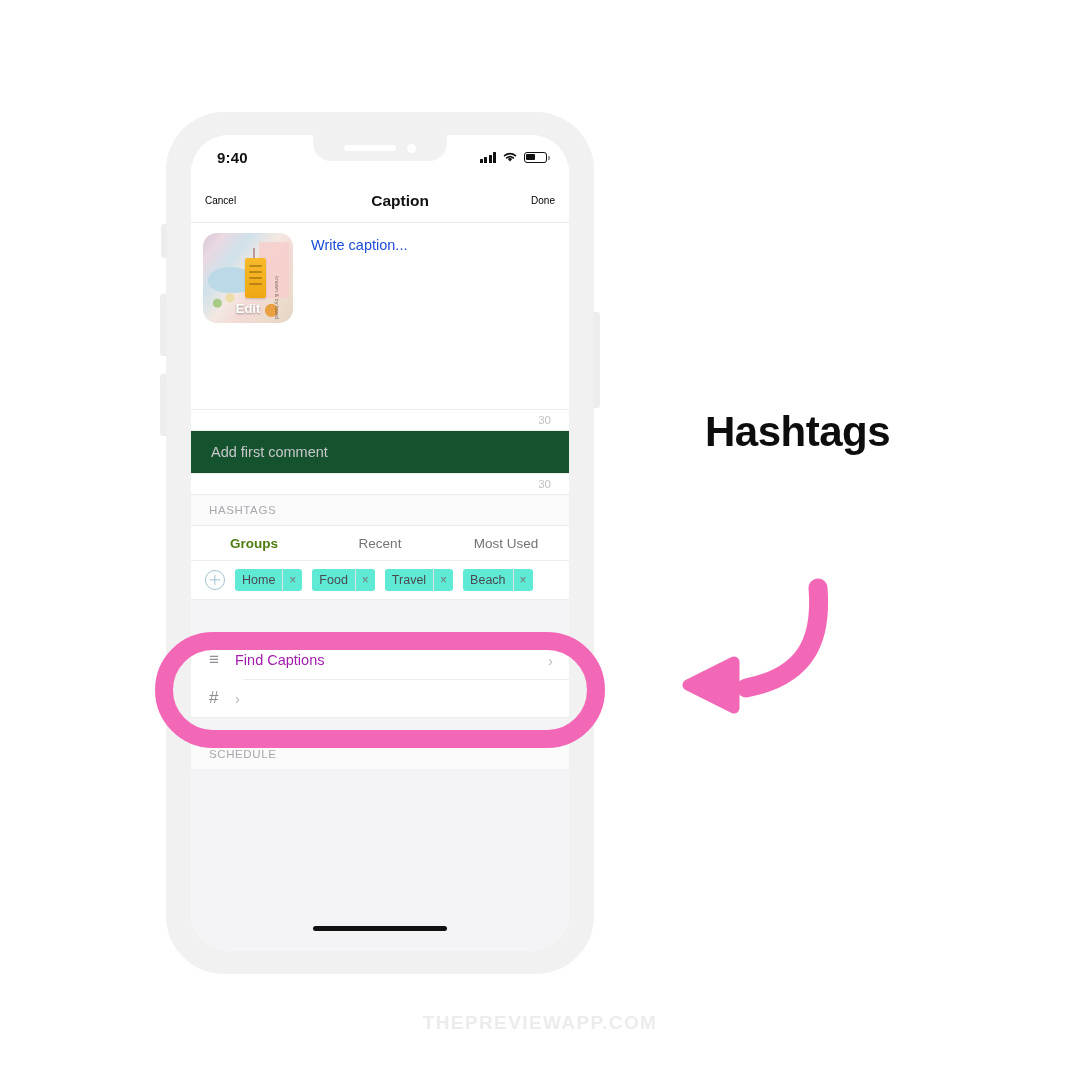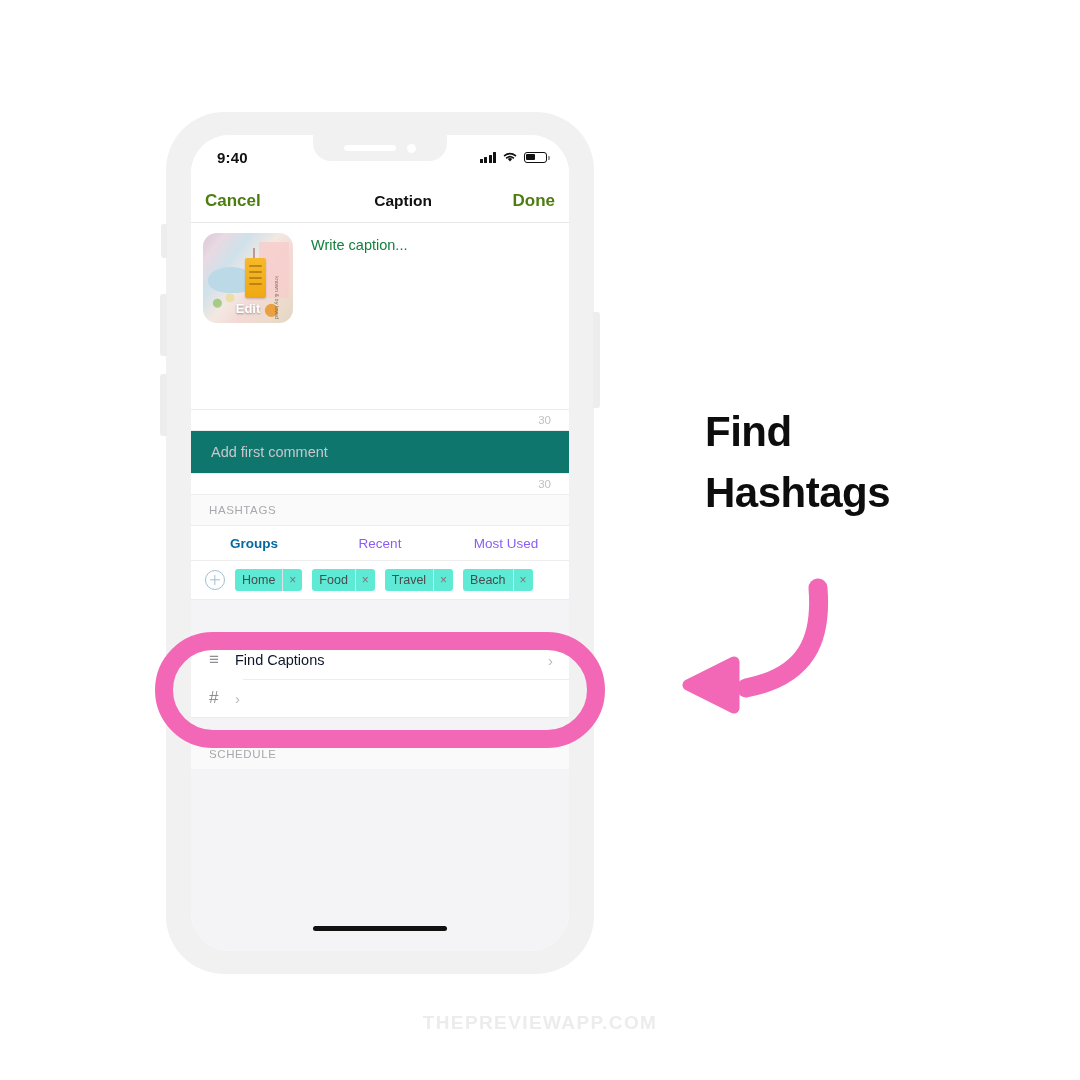--- a/index.html
+++ b/index.html
@@ -63,21 +63,21 @@
   .battery { position: relative; width: 23px; height: 11px; border: 1.3px solid #111; border-radius: 3px; }
   .battery::after { content:""; position:absolute; right:-3.5px; top: 3px; width: 2px; height: 4px; background:#999; border-radius:0 1px 1px 0; }
   .battery .fill { position:absolute; left:1.3px; top:1.3px; bottom:1.3px; width: 9px; background:#111; border-radius:1px; }
 
   
   #nav-bar {
     height: 44px; display: flex; align-items: center; justify-content: space-between;
     padding: 0 14px; background: #ffffff;
     border-bottom: 1px solid #e8e8e8;
   }
-  .nav-side { font-size: 17px; color: #4d7c0f; font-weight: bold; }
+  .nav-side { font-size: 10px; color: #000000; }
   #nav-title { font-size: 15.5px; font-weight: bold; color: #111; margin-left: 33px; }
 
   
   #caption-area { display: flex; padding: 10px 12px 0 12px; height: 186px; background:#fff; }
   #thumb {
     position: relative; width: 90px; height: 90px; flex: 0 0 90px;
     border-radius: 14px; overflow: hidden;
     background:
       radial-gradient(circle at 76% 86%, rgba(233,150,40,.85) 0 6px, transparent 7px),
       radial-gradient(circle at 16% 78%, rgba(150,196,110,.8) 0 4px, transparent 5px),
@@ -110,47 +110,47 @@
     font-size: 5.5px; color: #6b5d52; writing-mode: vertical-rl; line-height: 1.5;
     opacity: .85;
   }
   #thumb-edit {
     position: absolute; left: 0; right: 0; bottom: 0; height: 30px;
     display: flex; align-items: center; justify-content: center;
     color: #ffffff; font-size: 13px; font-weight: bold;
     text-shadow: 0 1px 2px rgba(0,0,0,.35);
   }
   #caption-input {
-    flex: 1; padding: 4px 0 0 18px; font-size: 14.5px; color: #15803d;
+    flex: 1; padding: 4px 0 0 18px; font-size: 14.5px; color: #1d4ed8;
   }
 
   
   .counter-row {
     height: 22px; display: flex; align-items: center; justify-content: flex-end;
     padding-right: 18px; font-size: 11.5px; color: #c0c0c4;
     border-top: 1px solid #ededed; border-bottom: 1px solid #ededed;
     background:#fff;
   }
   #comment-row {
     height: 42px; display: flex; align-items: center; padding-left: 20px;
-    font-size: 14.5px; color: #c7c7cc; background:#0f766e;
+    font-size: 14.5px; color: #c7c7cc; background:#14532d;
   }
 
   .section-label {
     height: 30px; display:flex; align-items:center; padding-left: 18px;
     font-size: 11.5px; letter-spacing: .6px; color: #a8a8ae; background: #fafafa;
   }
 
   
   #tabs {
     height: 36px; display: flex; align-items: center; background:#fff;
     border-top: 1px solid #ededed; border-bottom: 1px solid #ededed;
   }
-  .tab { flex: 1; text-align: center; font-size: 13.5px; color: #8b5cf6; }
-  .tab.active { color: #0369a1; font-weight: bold; }
+  .tab { flex: 1; text-align: center; font-size: 13.5px; color: #737373; }
+  .tab.active { color: #4d7c0f; font-weight: bold; }
 
   
   #chips-row { height: 38px; display:flex; align-items:center; gap: 10px; padding: 0 14px; background:#fff; }
   #add-group {
     width: 20px; height: 20px; flex:0 0 20px; border: 1.4px solid #9fc2cf; border-radius: 50%;
     position: relative;
   }
   #add-group::before, #add-group::after {
     content:""; position:absolute; background:#9fc2cf;
   }
@@ -170,21 +170,21 @@
 
   
   .action-row {
     height: 38px; display:flex; align-items:center; background:#fff;
     padding: 0 16px 0 18px; position: relative;
   }
   .action-row + .action-row::before {
     content:""; position:absolute; left: 52px; right: 0; top: 0; height:1px; background:#ededed;
   }
   .row-icon { width: 26px; flex:0 0 26px; display:flex; align-items:center; color:#8e8e93; font-size: 17px; }
-  .row-label { flex:1; font-size: 14.5px; color: #0f172a; }
+  .row-label { flex:1; font-size: 14.5px; color: #a21caf; }
   .row-chev { color:#b8b8bd; font-size: 15px; }
 
   #after-actions-gap { height: 22px; background:#f4f4f6; border-top:1px solid #ededed; }
 
   #schedule-row {
     height: 40px; display:flex; align-items:center; background:#fff;
     padding: 0 16px 0 18px; border-top:1px solid #ededed; border-bottom:1px solid #ededed;
   }
   .toggle { width: 44px; height: 25px; border-radius: 13px; background:#e4e4e8; position:relative; }
   .toggle .knob { position:absolute; left: 2px; top: 2px; width:21px; height:21px; border-radius:50%; background:#fff; box-shadow: 0 1px 3px rgba(0,0,0,.18); }
@@ -336,21 +336,20 @@
         <div id="bottom-fill"></div>
       </div>
 
       <div id="home-indicator"></div>
     </div>
   </div>
 
   <div id="highlight-oval"></div>
 
   <div id="headline">
-    <div>Find</div>
     <div>Hashtags</div>
   </div>
 
   <svg id="arrow" width="170" height="170" viewBox="0 0 170 170">
     <path d="M146 18 C150 68, 136 106, 74 118" stroke="#f368b6" stroke-width="19" fill="none" stroke-linecap="round"></path>
     <path d="M16 115 L62 92 L62 138 Z" fill="#f368b6" stroke="#f368b6" stroke-width="11" stroke-linejoin="round"></path>
   </svg>
 
   <div id="watermark">THEPREVIEWAPP.COM</div>
 

